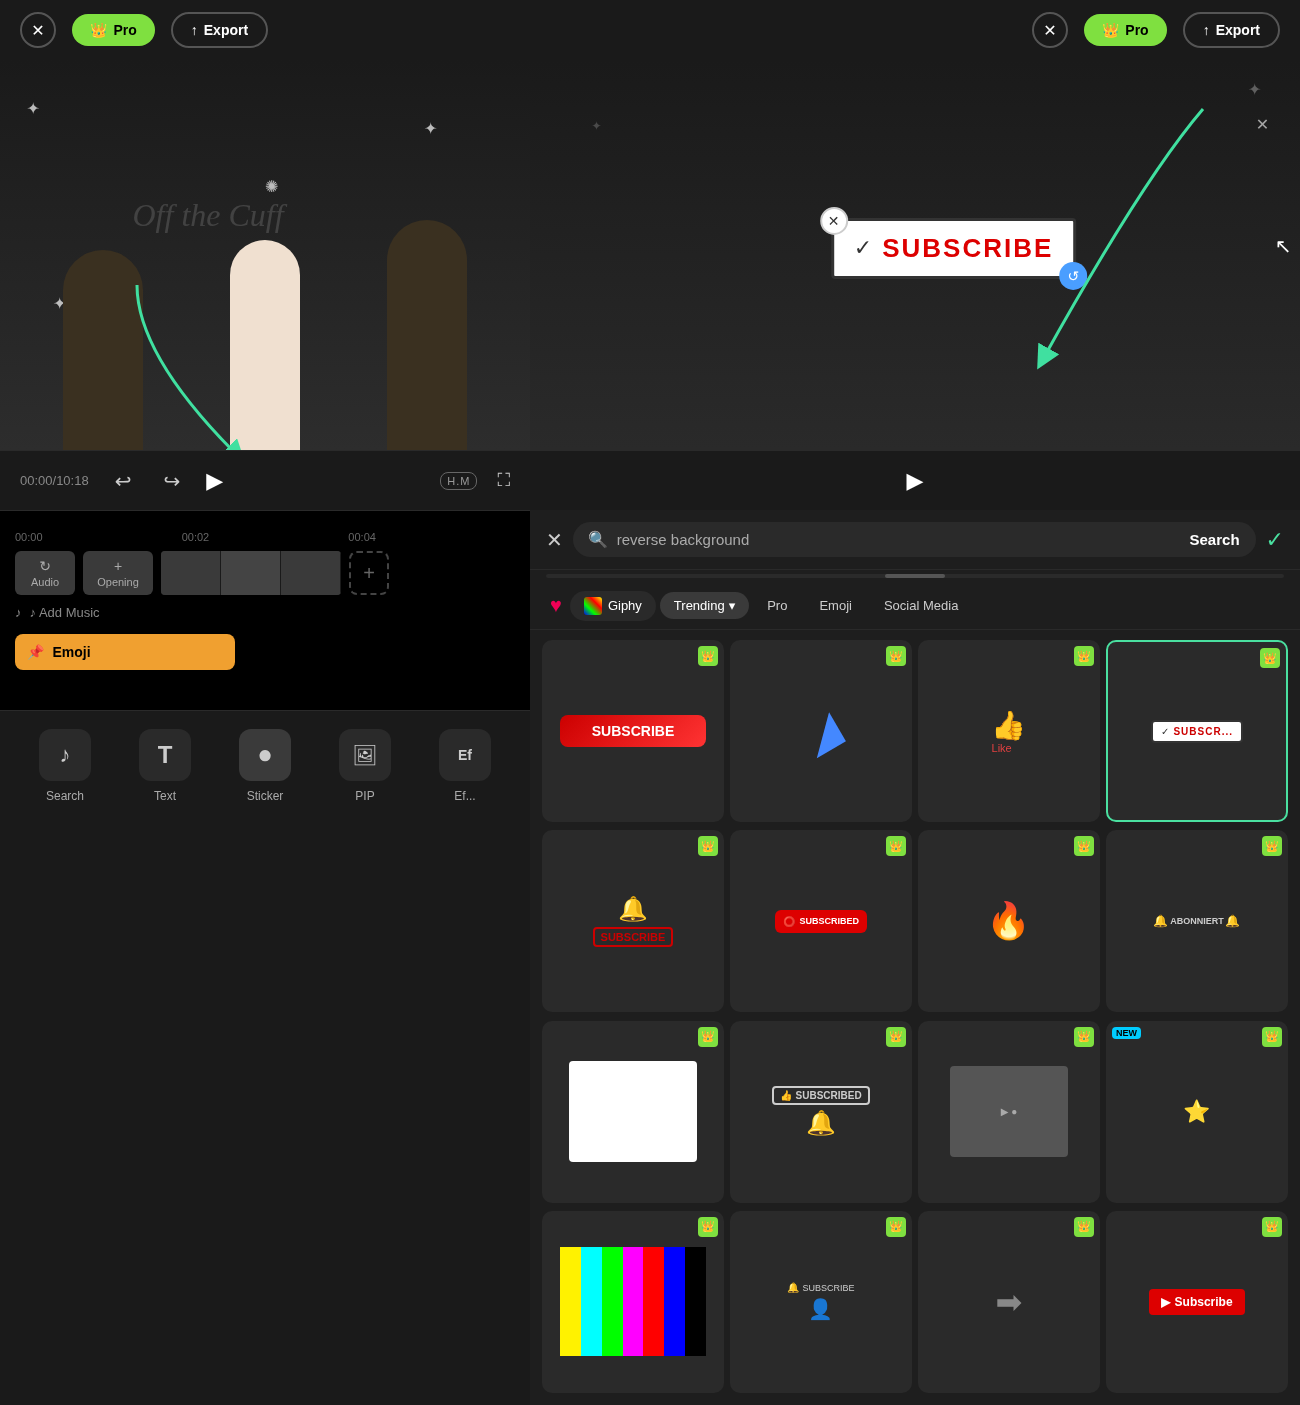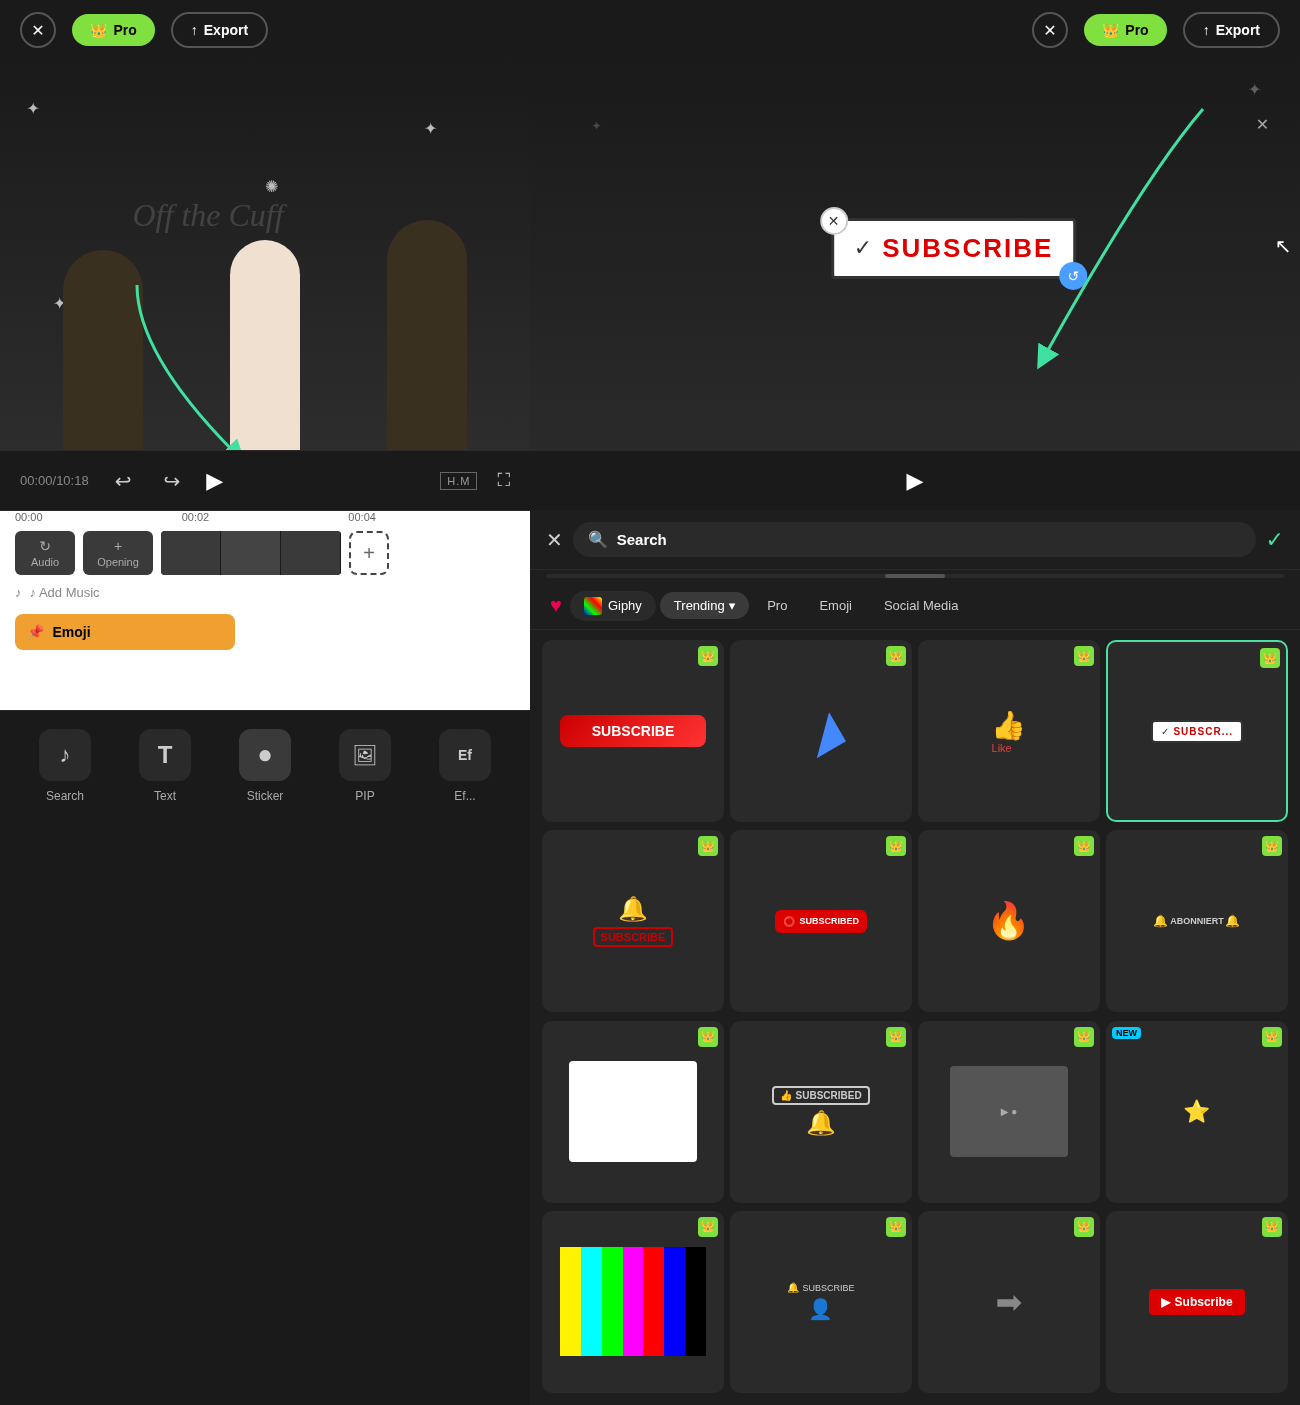--- a/index.html
+++ b/index.html
@@ -157,44 +157,44 @@
     }
     .play-btn {
       background: none;
       border: none;
       color: #fff;
       font-size: 22px;
       cursor: pointer;
     }
     .hdr-badge {
       border: 1px solid #666;
-      border-radius: 0;
+      border-radius: 8px;
       padding: 2px 6px;
       font-size: 11px;
       color: #999;
       letter-spacing: 1px;
     }
     .expand-btn {
       background: none;
       border: none;
       color: #ccc;
       font-size: 18px;
       cursor: pointer;
     }
     .time-display {
       font-size: 13px;
       color: #888;
     }
 
     
     .timeline-area {
       height: 200px;
-      background: #ffffff;
+      background: #000000;
       border-top: 1px solid #2a2a2a;
-      padding: 0 0;
+      padding: 20px 0;
       overflow: hidden;
     }
     .timeline-ruler {
       display: flex;
       padding: 0 15px;
       margin-bottom: 8px;
       color: #666;
       font-size: 11px;
     }
     .ruler-time { flex: 1; }
@@ -791,20 +791,21 @@
     <div class="controls-bar-right">
       <button class="play-btn">▶</button>
     </div>
 
     <div class="sticker-panel">
 
       <div class="search-bar">
         <button class="close-search-btn">✕</button>
         <div class="search-input-wrapper">
           <span class="search-icon-span">🔍</span>
+          <input class="search-input" type="text" value="reverse background" placeholder="reverse background" style="">
           <button class="search-btn">Search</button>
         </div>
         <button class="confirm-btn">✓</button>
       </div>
 
       <div class="bottom-scrollbar">
         <div class="scrollbar-thumb"></div>
       </div>
 
       <div class="category-tabs">

